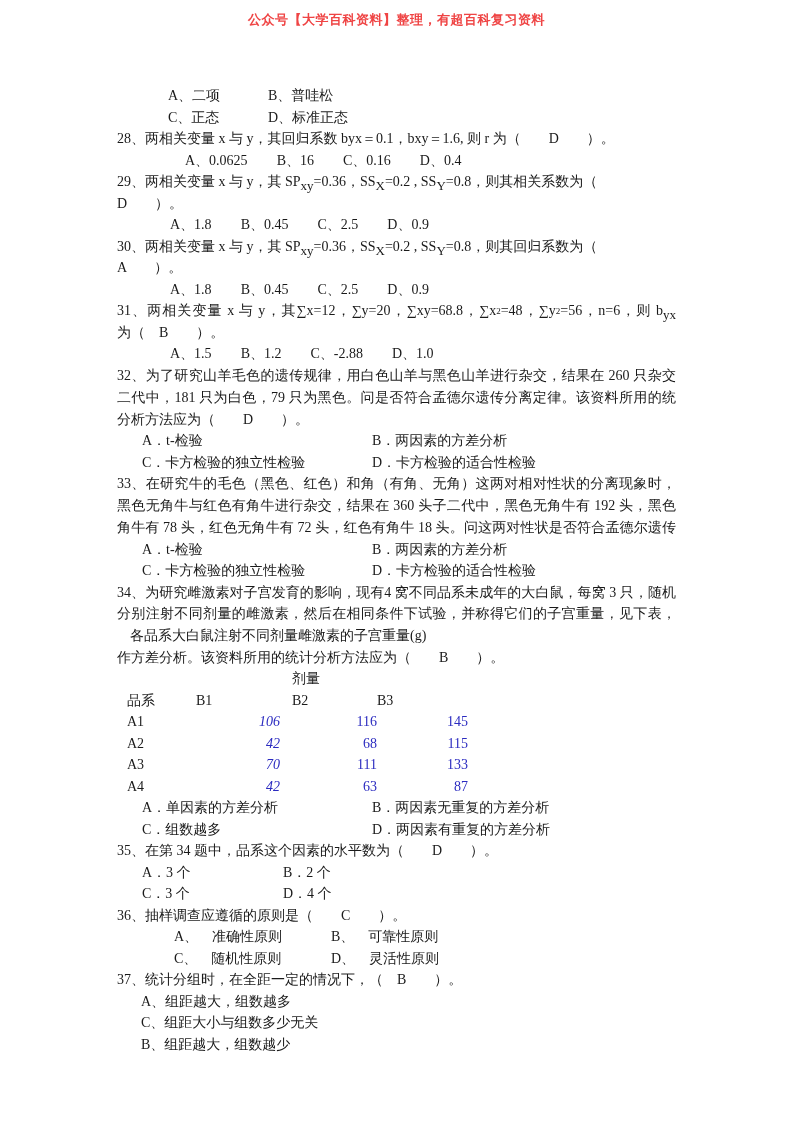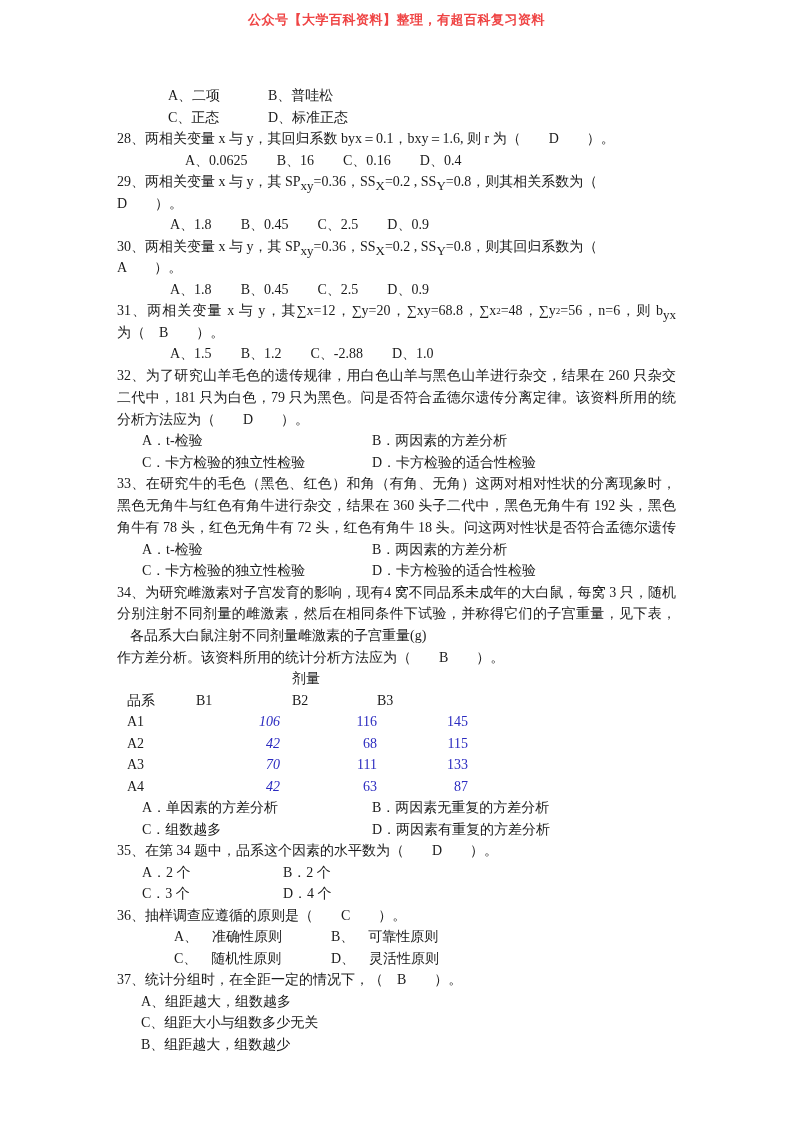--- a/index.html
+++ b/index.html
@@ -133,21 +133,21 @@
 
     <div class="ln cols2">
       <span class="c1">A．单因素的方差分析</span><span>B．两因素无重复的方差分析</span>
     </div>
     <div class="ln cols2">
       <span class="c1">C．组数越多</span><span>D．两因素有重复的方差分析</span>
     </div>
 
     <div class="ln">35、在第 34 题中，品系这个因素的水平数为（　　D　　）。</div>
     <div class="ln cols2">
-      <span class="c1n">A．2 个</span><span>B．2 个</span>
+      <span class="c1n">A．3 个</span><span>B．2 个</span>
     </div>
     <div class="ln cols2">
       <span class="c1n">C．3 个</span><span>D．4 个</span>
     </div>
 
     <div class="ln">36、抽样调查应遵循的原则是（　　C　　）。</div>
     <div class="ln ind57">
       <span class="c1m" style="display:inline-block;width:157px;">A、　准确性原则</span><span>B、　可靠性原则</span>
     </div>
     <div class="ln ind57">

